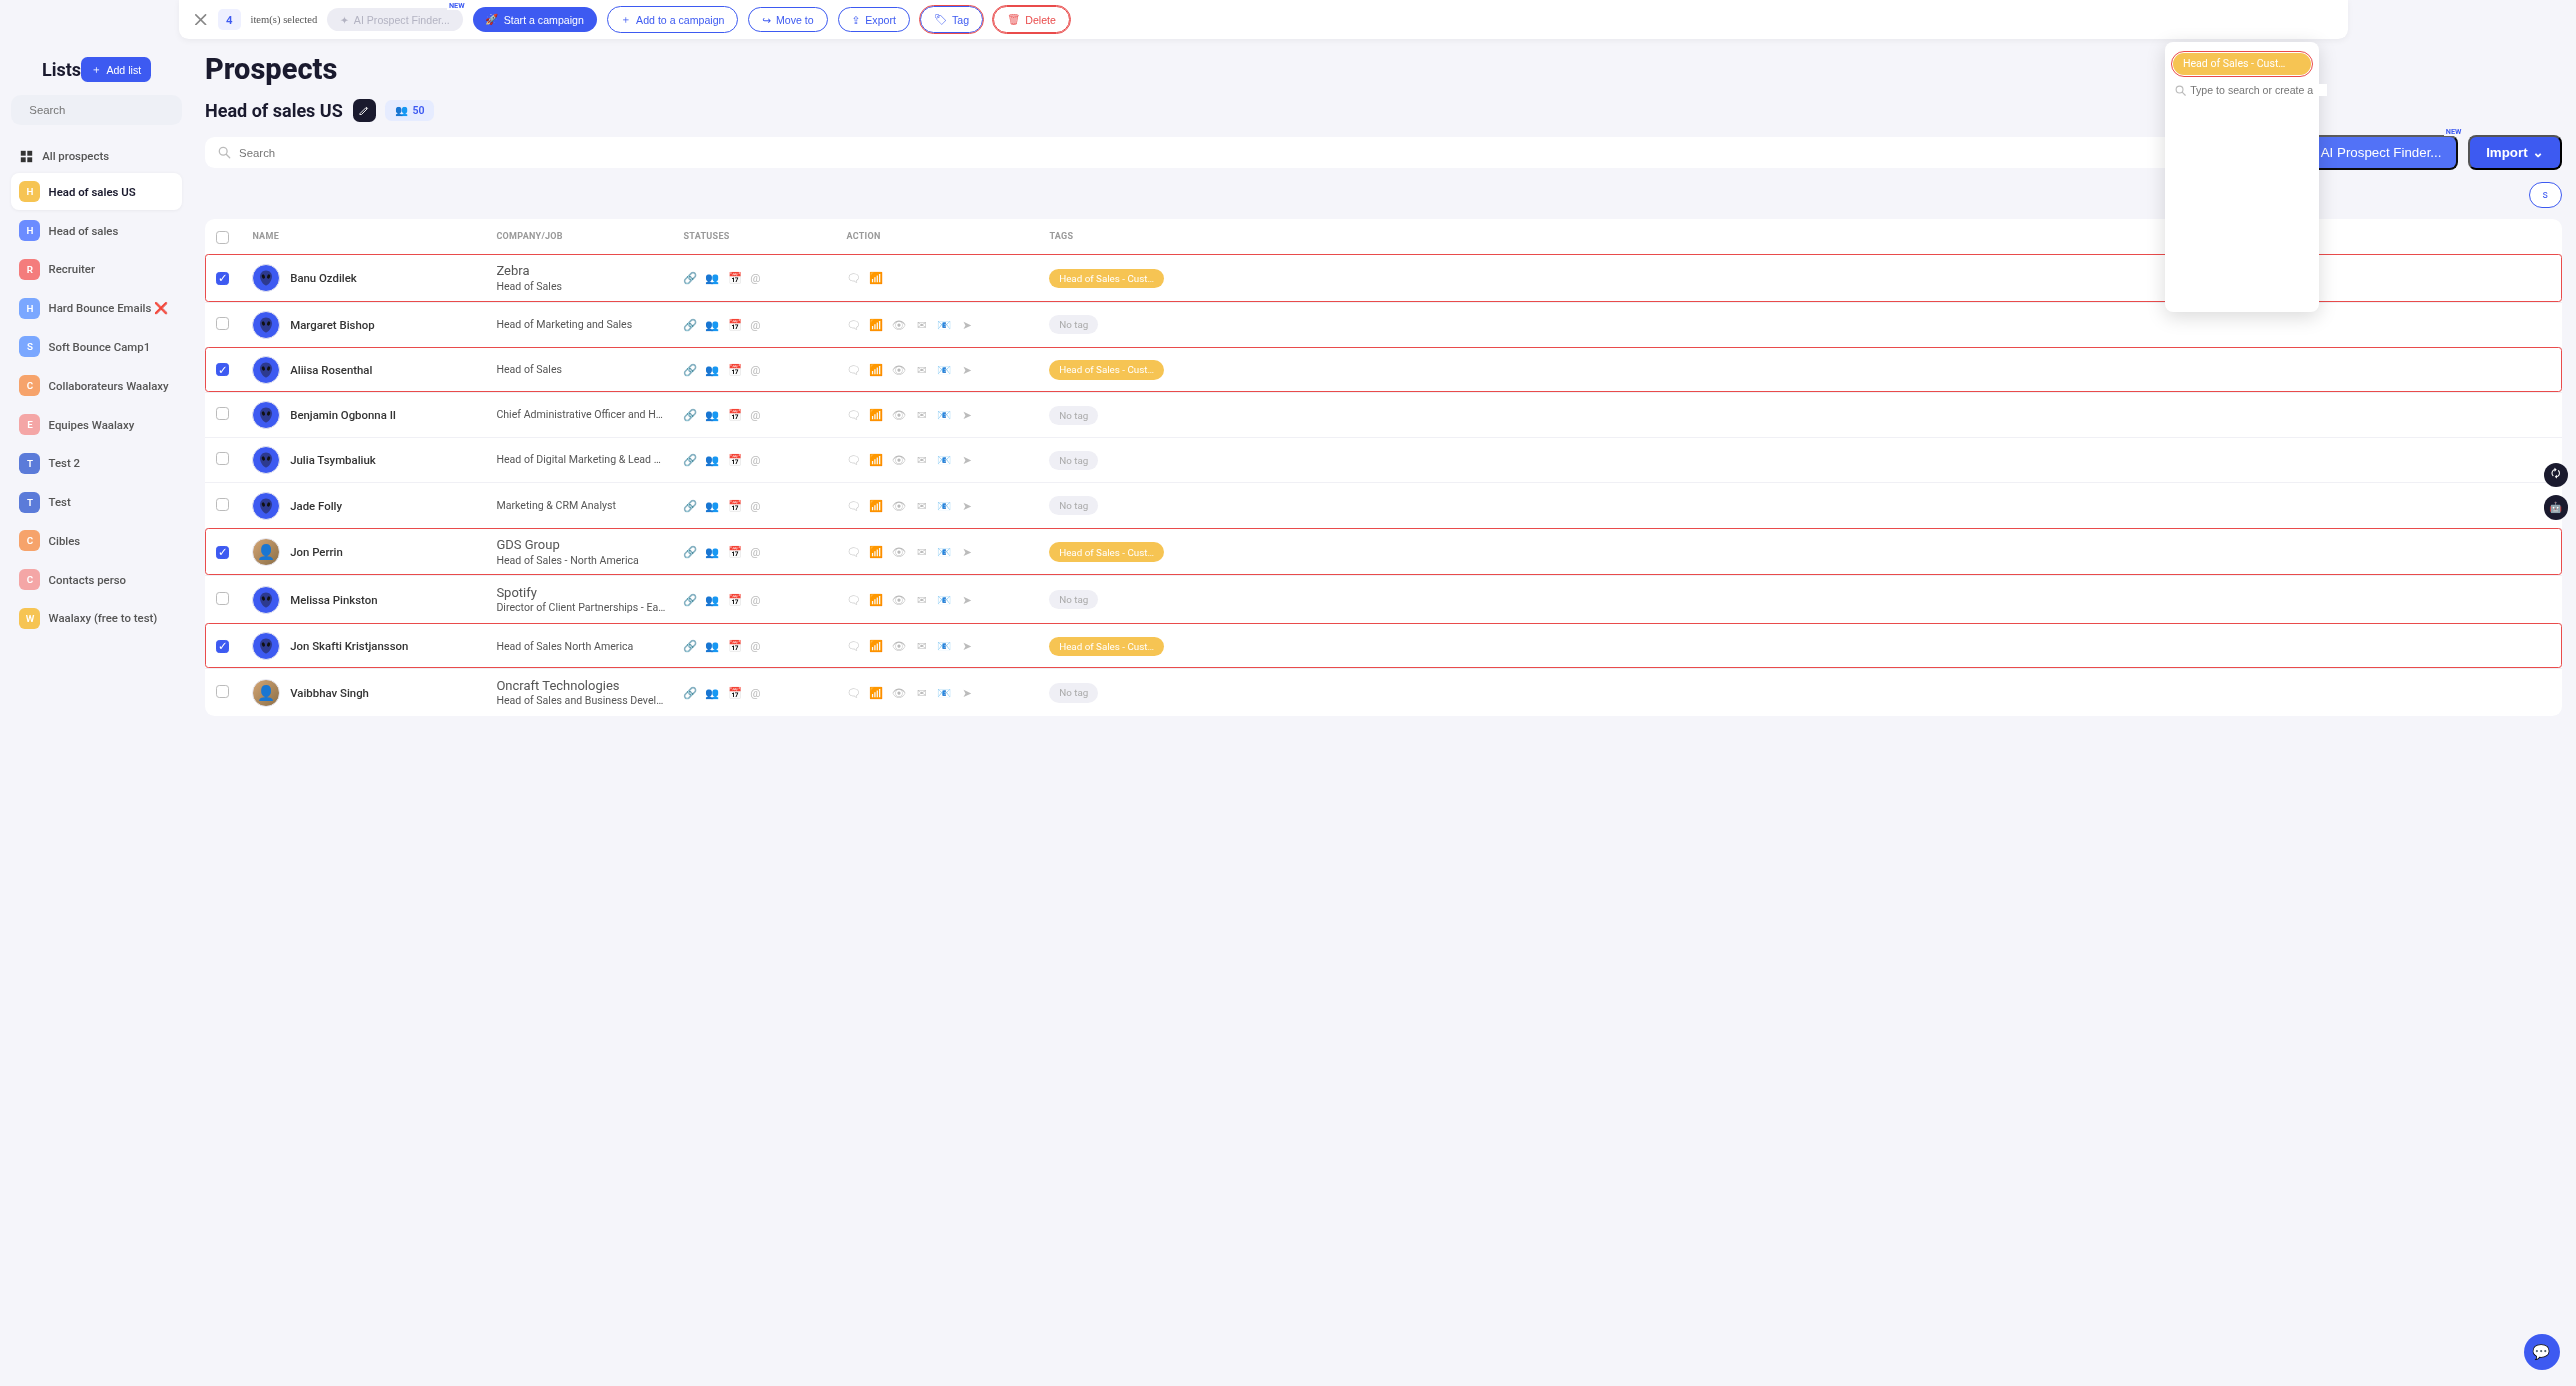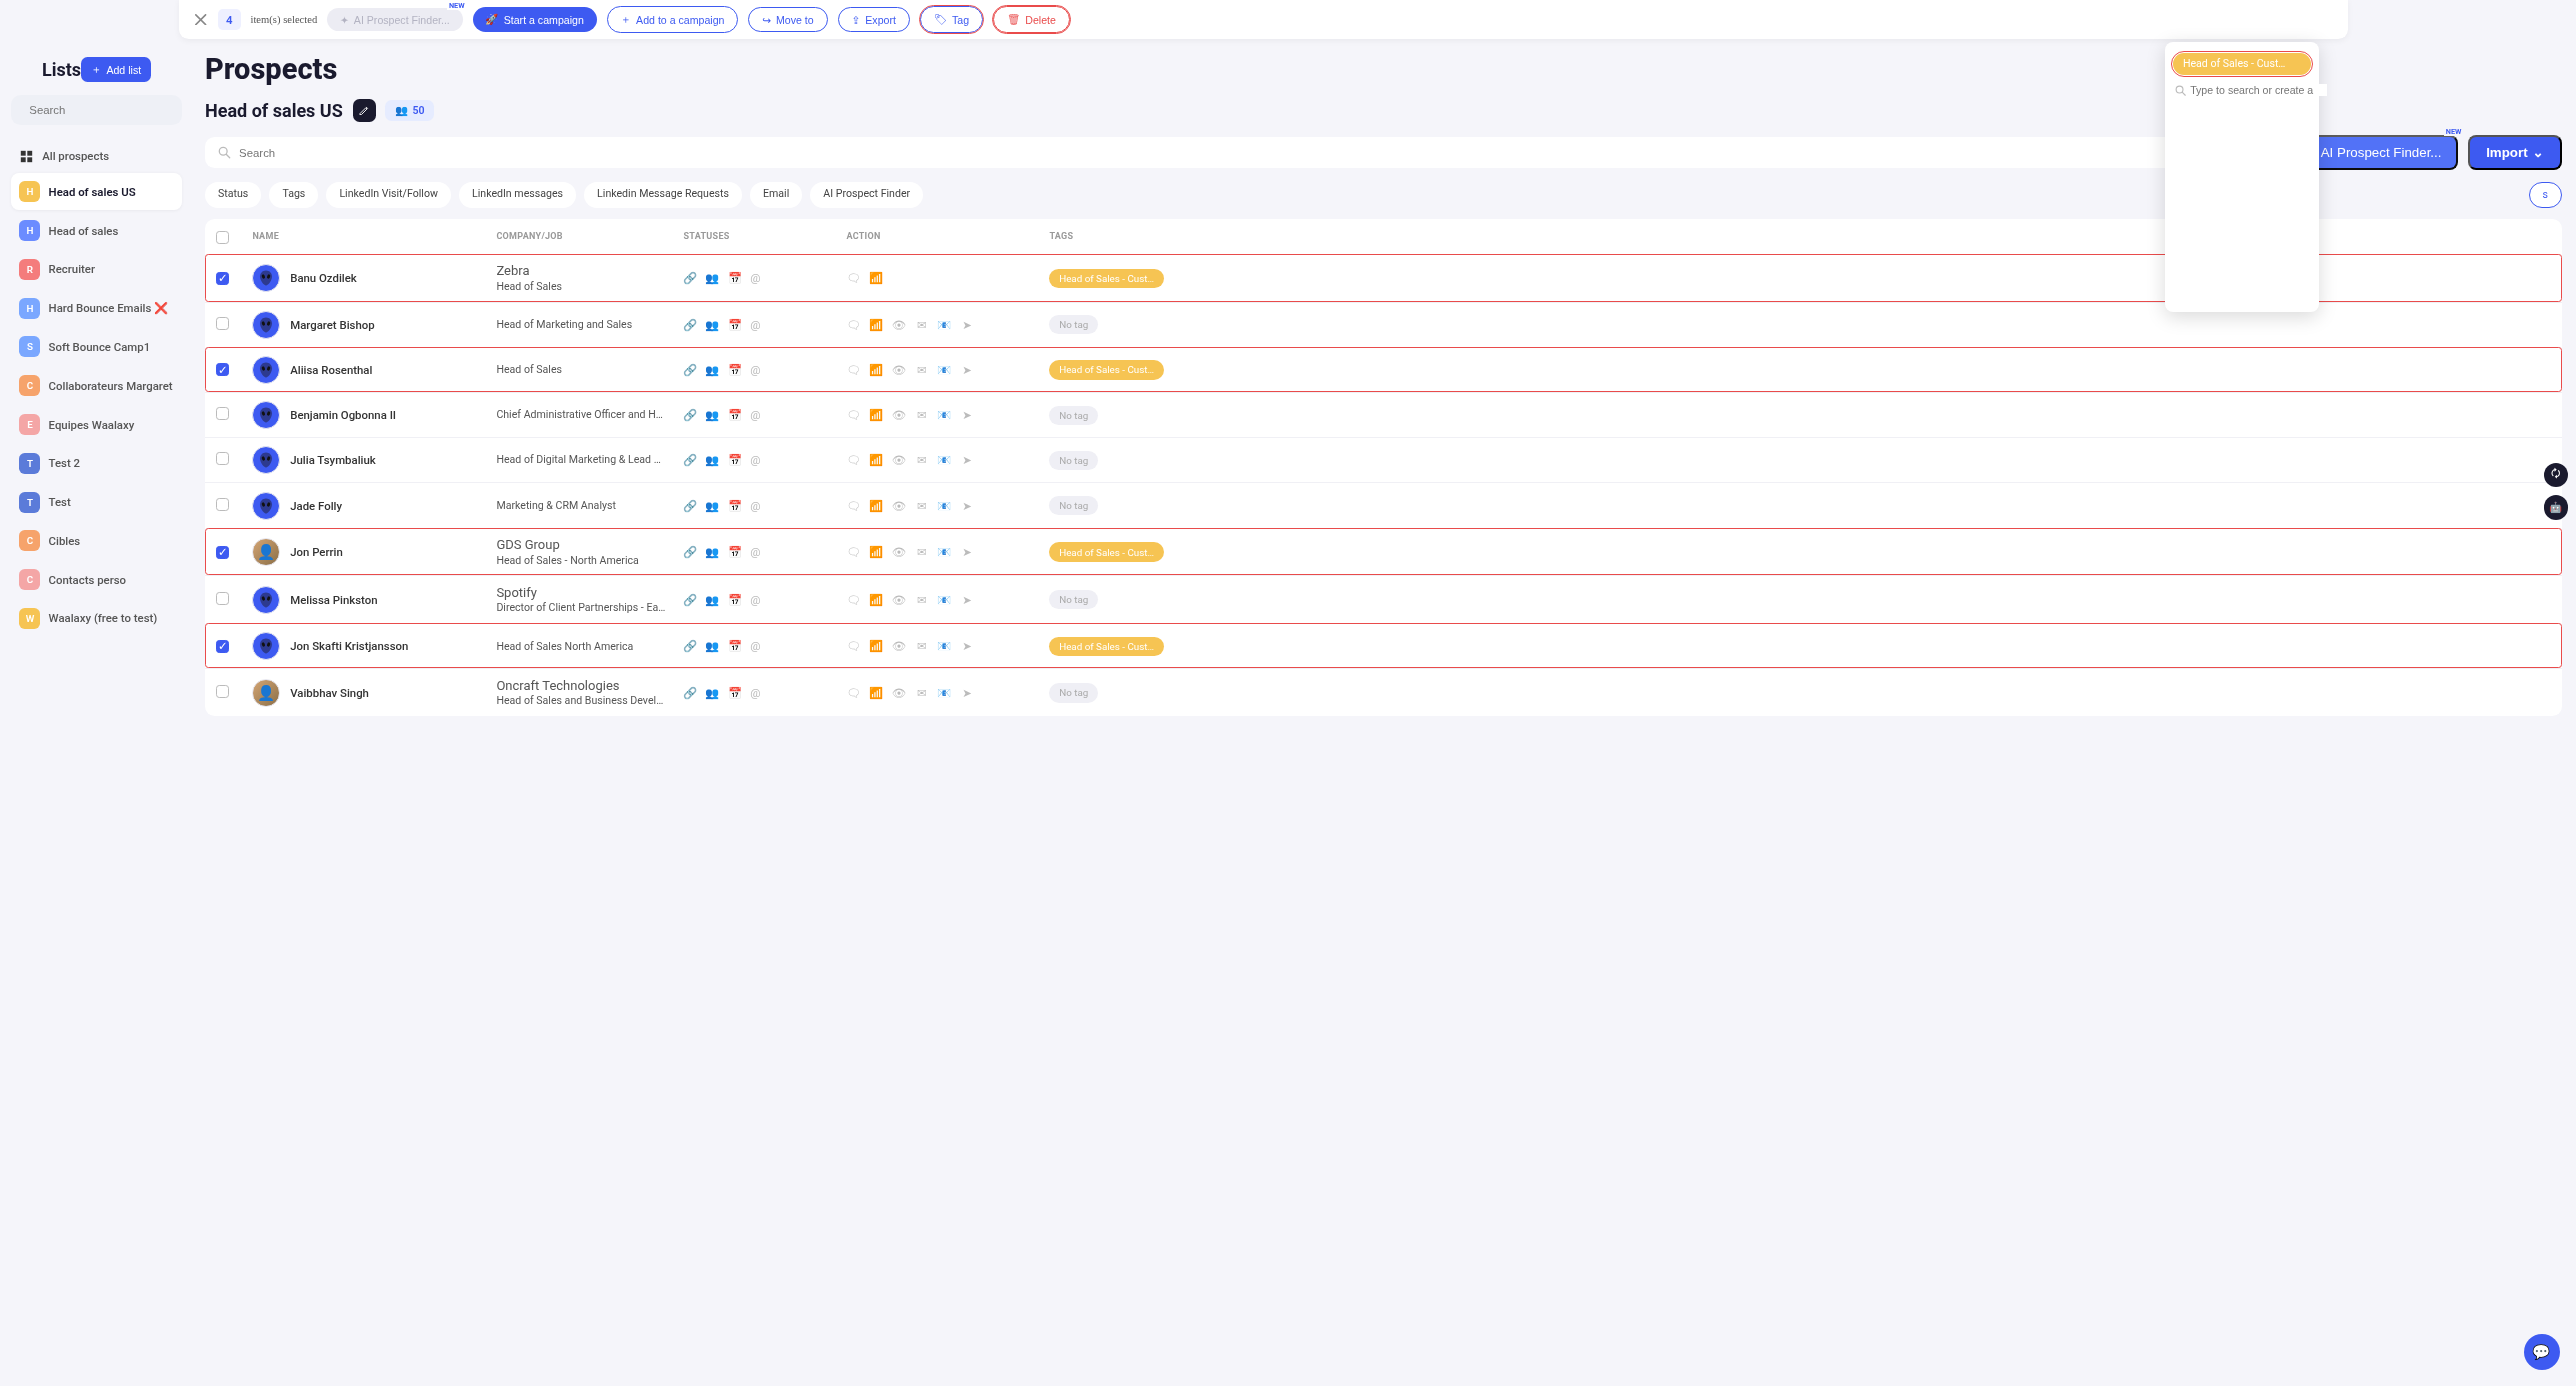--- a/index.html
+++ b/index.html
@@ -193,21 +193,21 @@
       <div class="nav-item">
         <span class="list-badge lb-sblue">H</span>
         <span>Hard Bounce Emails ❌</span>
       </div>
       <div class="nav-item">
         <span class="list-badge lb-sblue">S</span>
         <span>Soft Bounce Camp1 </span>
       </div>
       <div class="nav-item">
         <span class="list-badge lb-orange">C</span>
-        <span>Collaborateurs Margaret </span>
+        <span>Collaborateurs Waalaxy </span>
       </div>
       <div class="nav-item">
         <span class="list-badge lb-coral">E</span>
         <span>Equipes Waalaxy </span>
       </div>
       <div class="nav-item">
         <span class="list-badge lb-dblue">T</span>
         <span>Test 2 </span>
       </div>
       <div class="nav-item">
@@ -259,29 +259,20 @@
         </button>
       <span class="new-toolbar-badge">NEW</span>
     </div>
     <button class="import-btn">
         <span>Import</span>
         <span>⌄</span>
       </button>
   </div>
 
   <div class="filter-row">
-    <div id="filter-pills" style="display: flex; gap: 8.1px; flex-wrap: wrap;">
-        <div class="filter-pill">Status</div>
-        <div class="filter-pill">Tags</div>
-        <div class="filter-pill">LinkedIn Visit/Follow</div>
-        <div class="filter-pill">LinkedIn messages</div>
-        <div class="filter-pill">Linkedin Message Requests</div>
-        <div class="filter-pill">Email</div>
-        <div class="filter-pill">AI Prospect Finder</div>
-      </div>
     <div class="gap-spacer"></div>
     <div class="filter-pill hidden-behind">s</div>
   </div>
 
   <div class="table-wrap">
     <div class="thead">
       <div><span class="chk"></span></div>
       <div>NAME</div>
       <div>COMPANY/JOB</div>
       <div>STATUSES</div>

